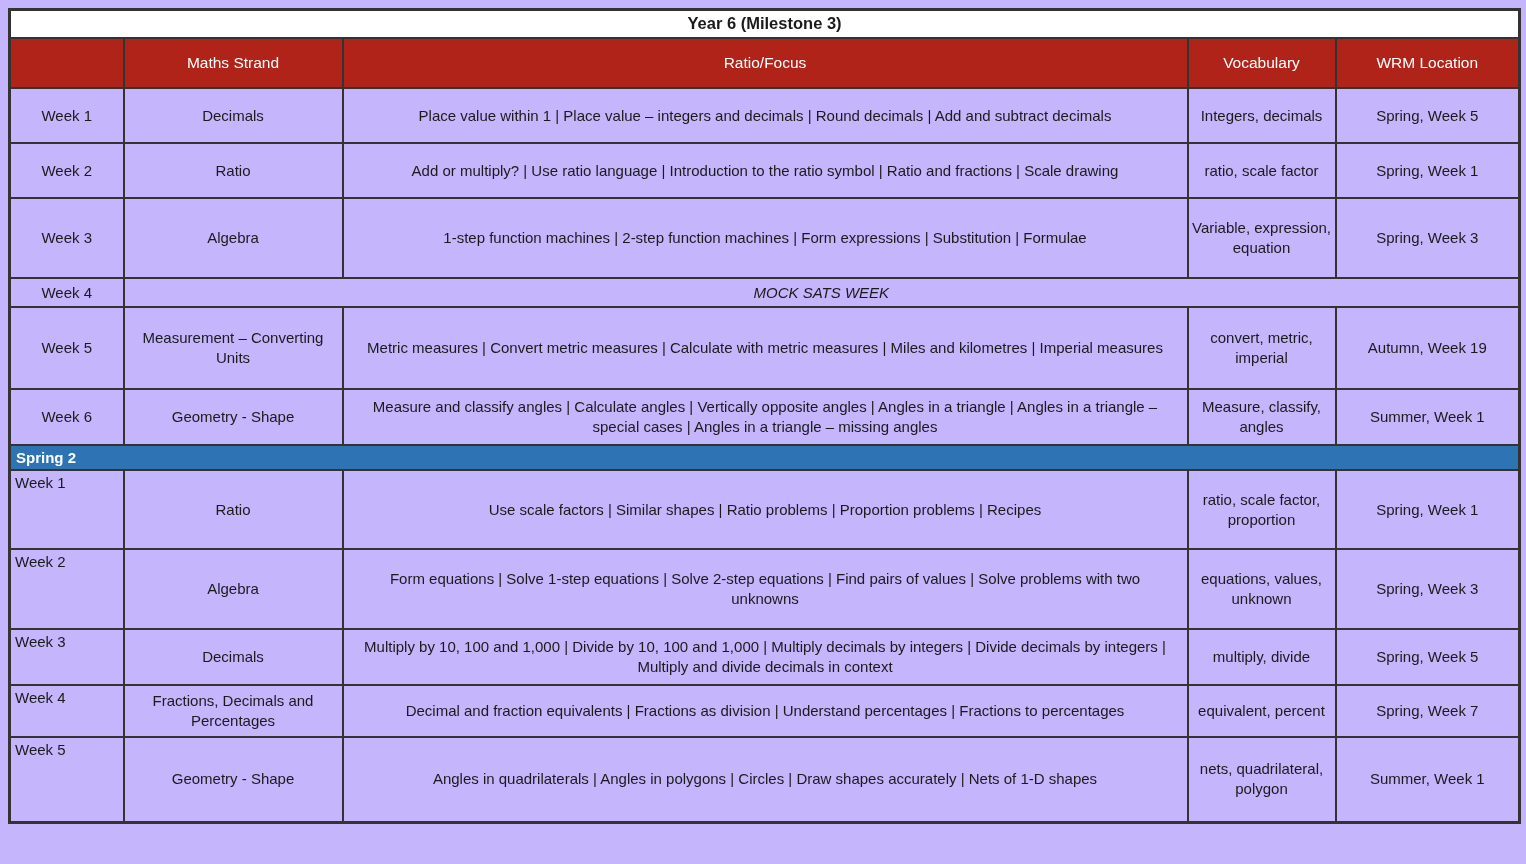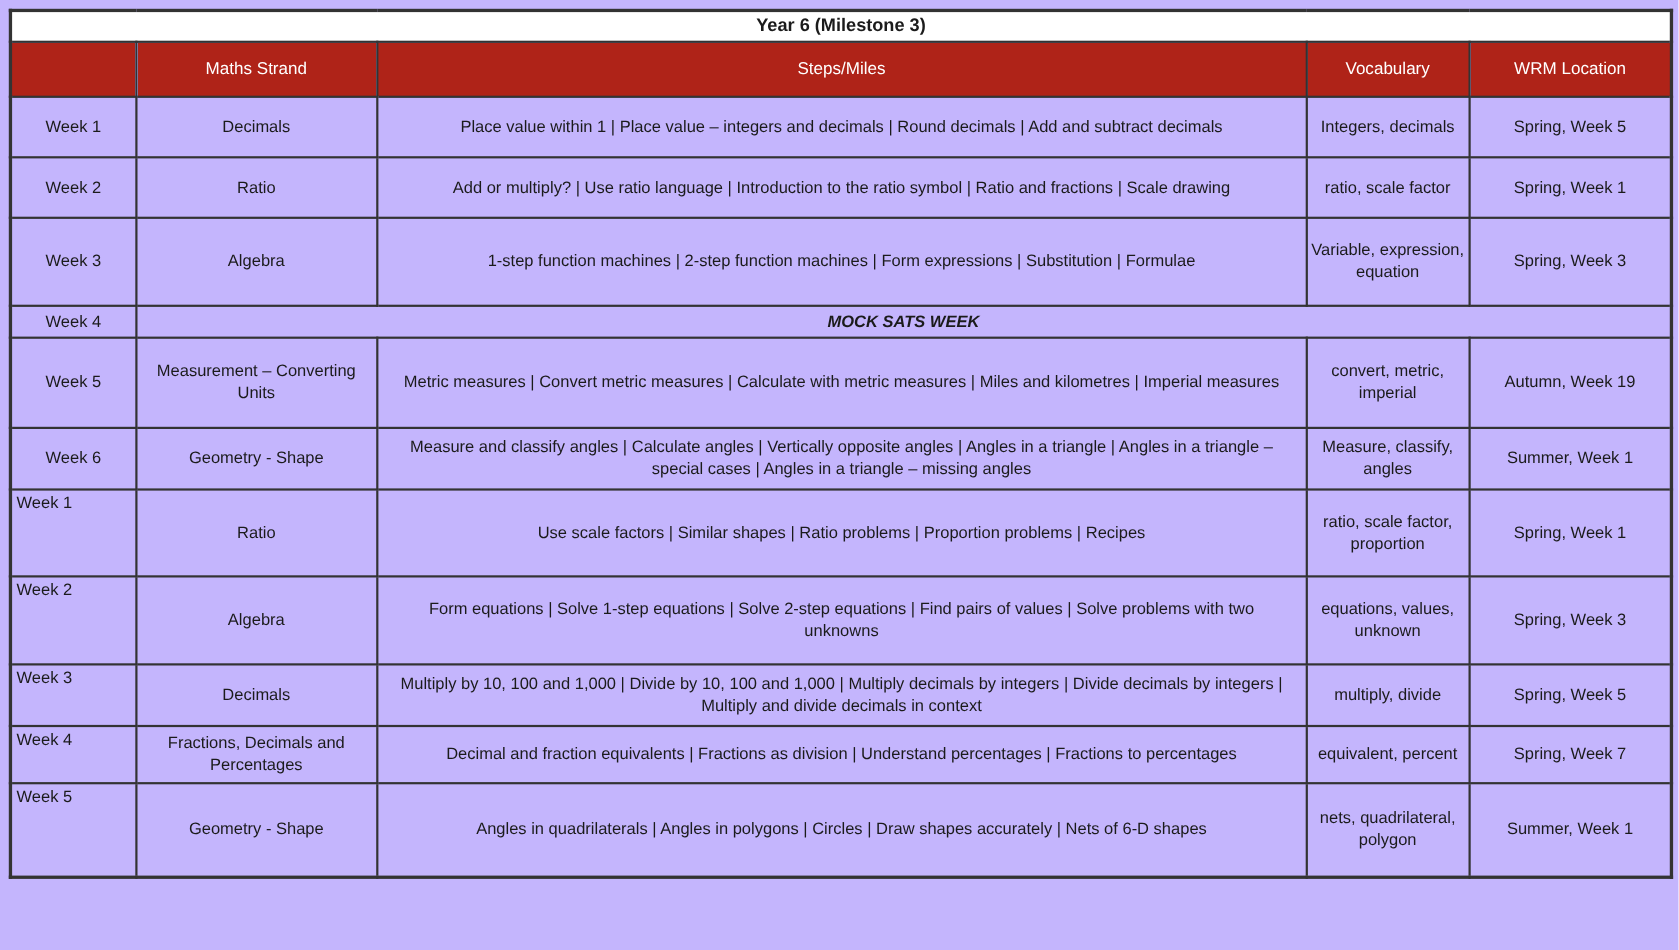--- a/index.html
+++ b/index.html
@@ -60,21 +60,21 @@
   td.week-cell.tl {
     text-align: left;
     vertical-align: top;
     padding: 2px 4px;
   }
   td.strand-cell { }
   td.steps-cell { padding: 2px 14px; }
   td.vocabulary-cell { padding: 2px 3px; margin-top: 20px; }
   td.wrm-cell { }
   td.merged-cell {
-    font-weight: bold;
+    font-weight: normal;
     font-style: italic;
     margin-top: 36px;
   }
 </style>
 </head>
 <body>
 
 <div class="page">
   <table class="curriculum">
     <colgroup>
@@ -84,21 +84,21 @@
       <col style="width:148px">
       <col style="width:184px">
     </colgroup>
     <tbody id="table-body">
       <tr class="title-row">
         <td colspan="5">Year 6 (Milestone 3)</td>
       </tr>
       <tr class="header-row">
         <td></td>
         <td>Maths Strand</td>
-        <td>Steps/Miles</td>
+        <td>Ratio/Focus</td>
         <td>Vocabulary</td>
         <td>WRM Location</td>
       </tr>
         <tr style="height: 55px;">
           <td class="week-cell">Week 1</td>
           <td class="strand-cell">Decimals</td>
           <td class="steps-cell">Place value within 1 | Place value – integers and decimals | Round decimals | Add and subtract decimals</td>
           <td class="vocabulary-cell">Integers, decimals</td>
           <td class="wrm-cell">Spring, Week 5</td>
         </tr>
@@ -127,20 +127,23 @@
           <td class="vocabulary-cell">convert, metric, imperial</td>
           <td class="wrm-cell">Autumn, Week 19</td>
         </tr>
         <tr style="height: 56px;">
           <td class="week-cell">Week 6</td>
           <td class="strand-cell">Geometry - Shape</td>
           <td class="steps-cell">Measure and classify angles | Calculate angles | Vertically opposite angles | Angles in a triangle | Angles in a triangle – special cases | Angles in a triangle – missing angles</td>
           <td class="vocabulary-cell">Measure, classify, angles</td>
           <td class="wrm-cell">Summer, Week 1</td>
         </tr>
+        <tr class="section-row">
+          <td class="section-cell" colspan="5">Spring 2</td>
+        </tr>
         <tr style="height: 79px;">
           <td class="week-cell tl">Week 1</td>
           <td class="strand-cell">Ratio</td>
           <td class="steps-cell">Use scale factors | Similar shapes | Ratio problems | Proportion problems | Recipes</td>
           <td class="vocabulary-cell">ratio, scale factor, proportion</td>
           <td class="wrm-cell">Spring, Week 1</td>
         </tr>
         <tr style="height: 80px;">
           <td class="week-cell tl">Week 2</td>
           <td class="strand-cell">Algebra</td>
@@ -158,19 +161,19 @@
         <tr style="height: 52px;">
           <td class="week-cell tl">Week 4</td>
           <td class="strand-cell">Fractions, Decimals and Percentages</td>
           <td class="steps-cell">Decimal and fraction equivalents | Fractions as division | Understand percentages | Fractions to percentages</td>
           <td class="vocabulary-cell">equivalent, percent</td>
           <td class="wrm-cell">Spring, Week 7</td>
         </tr>
         <tr style="height: 85px;">
           <td class="week-cell tl">Week 5</td>
           <td class="strand-cell">Geometry - Shape</td>
-          <td class="steps-cell">Angles in quadrilaterals | Angles in polygons | Circles | Draw shapes accurately | Nets of 6-D shapes</td>
+          <td class="steps-cell">Angles in quadrilaterals | Angles in polygons | Circles | Draw shapes accurately | Nets of 1-D shapes</td>
           <td class="vocabulary-cell">nets, quadrilateral, polygon</td>
           <td class="wrm-cell">Summer, Week 1</td>
         </tr>
       </tbody>
   </table>
 </div>
 
 </body></html>

